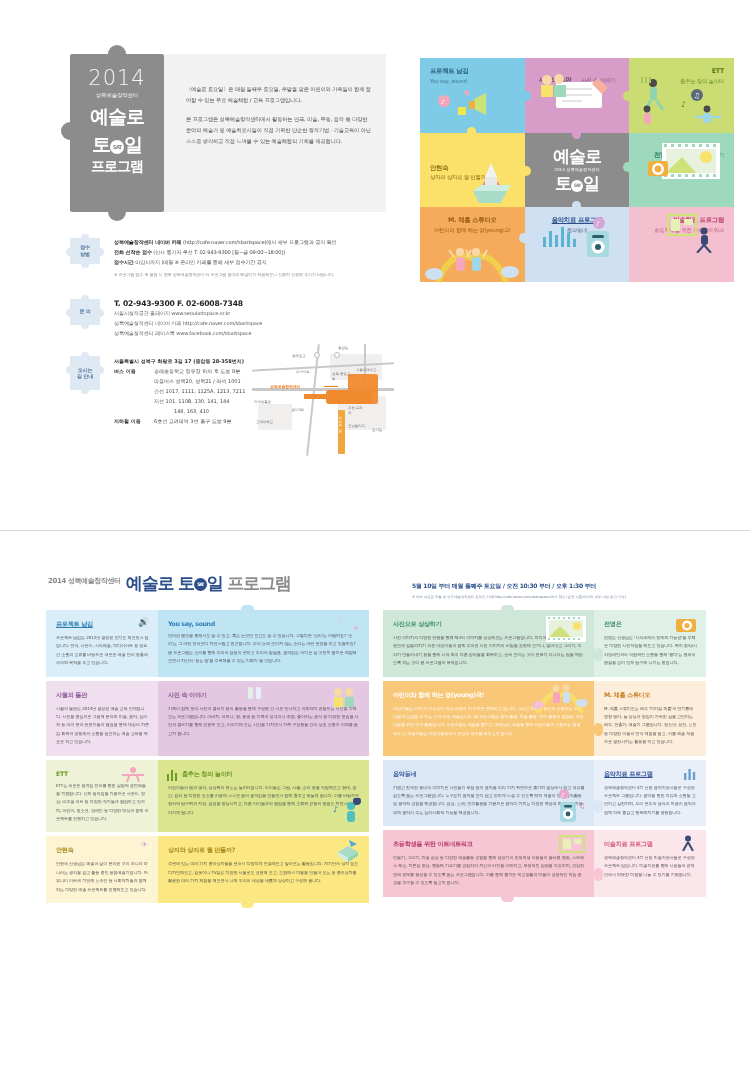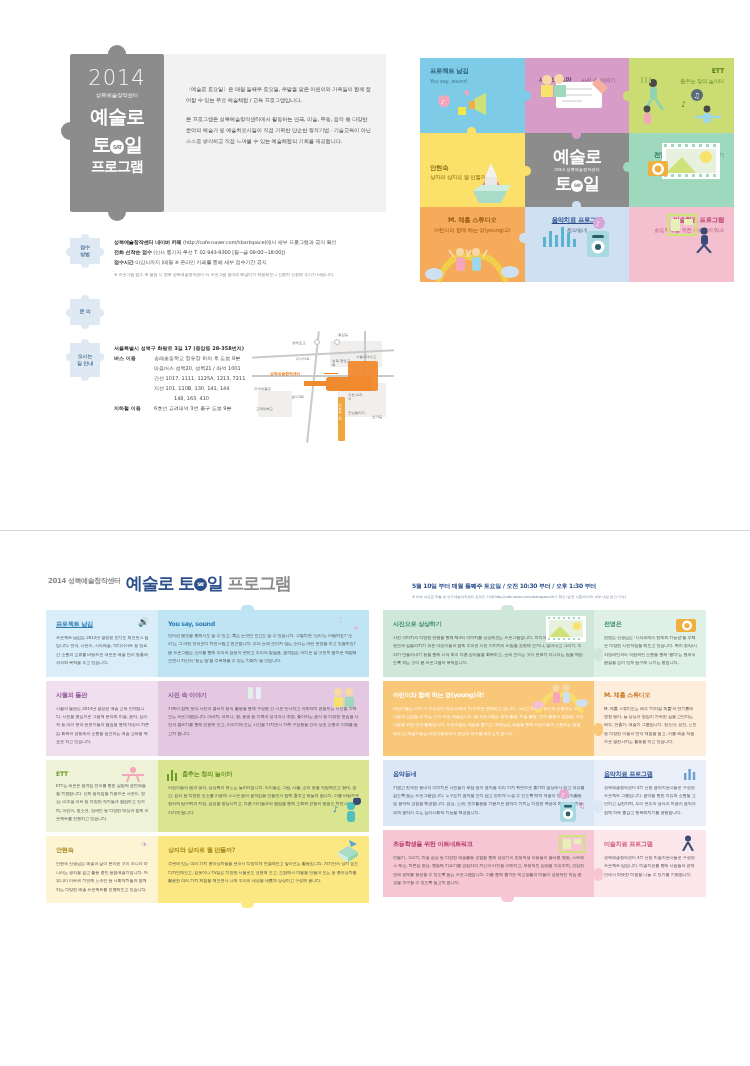--- a/index.html
+++ b/index.html
@@ -251,20 +251,26 @@
           <div class="ln"><b>접수시간</b><span> 마감시까지 (매월 ※ 온라인 카페를 통해 세부 접수기간 공지</span></div>
           <div class="note">※ 프로그램 접수 후 불참 시 향후 성북예술창작센터 각 프로그램 참여에 페널티가 적용되오니 신중히 신청해 주시기 바랍니다.</div>
         </div>
       </div>
 
       <div class="infoblk" style="margin-top:22px;">
         <div class="tag">
           <span class="tag-nub-l"></span>
           <span class="tag-nub-r"></span>
           <span>문 의</span>
+        </div>
+        <div class="infotxt contact-rows">
+          <div class="big">T. 02-943-9300  F. 02-6008-7348</div>
+          <div class="ln">서울시창작공간 홈페이지 www.seoulartspace.or.kr</div>
+          <div class="ln">성북예술창작센터 네이버 카페 http://cafe.naver.com/sbartspace</div>
+          <div class="ln">성북예술창작센터 페이스북 www.facebook.com/sbartspace</div>
         </div>
       </div>
 
       <div class="infoblk dir-wrap" style="margin-top:18px;">
         <div class="tag tall">
           <span class="tag-nub-l"></span>
           <span class="tag-nub-r"></span>
           <span>오시는</span>
           <span>길 안내</span>
         </div>

